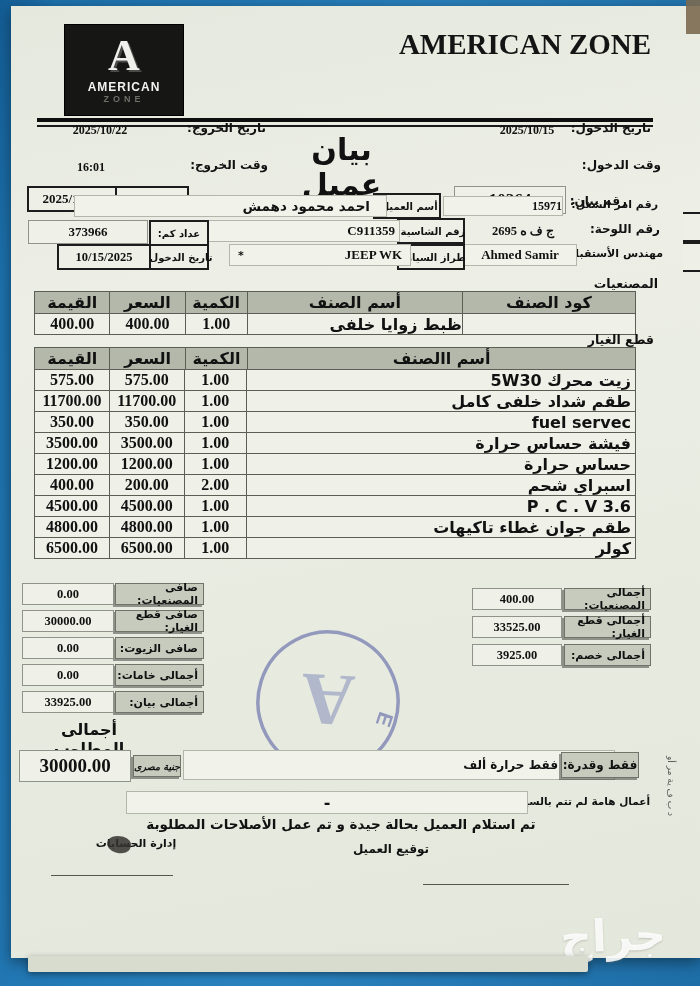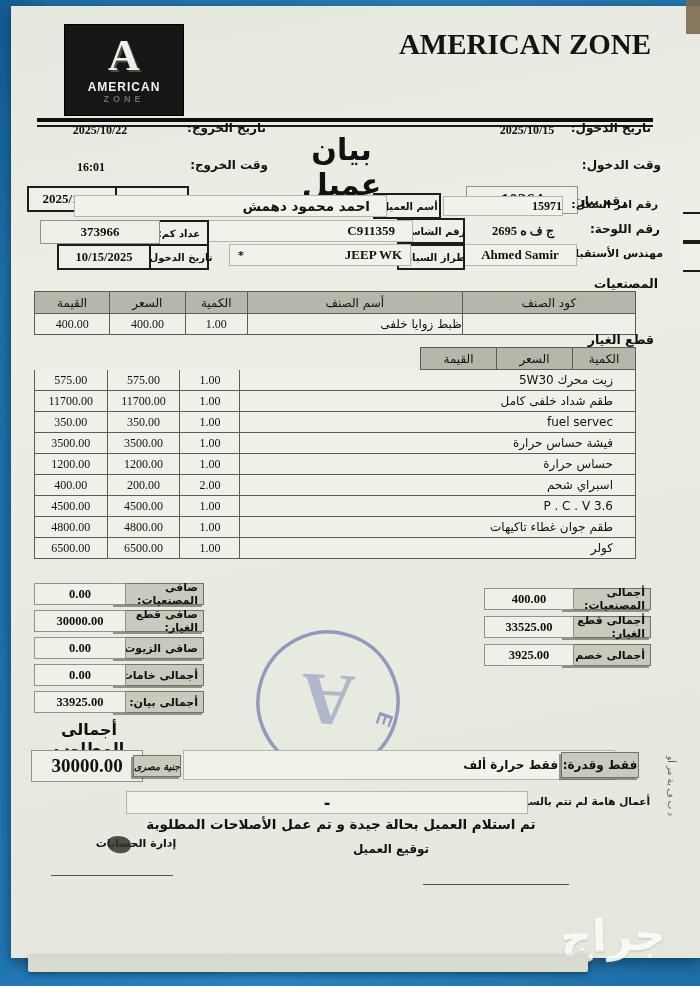--- a/index.html
+++ b/index.html
@@ -26,34 +26,34 @@
   .logo-l2{font-family:"Liberation Sans",sans-serif;font-weight:bold;font-size:9px;color:#6e6e68;letter-spacing:4px;}
   .company-title{left:378px;top:22px;width:272px;text-align:center;direction:ltr;
     font-family:"Liberation Serif",serif;font-weight:bold;font-size:29px;color:#141414;}
   .rule{left:26px;top:112px;width:616px;height:3px;border-top:4px solid #0e0e0e;border-bottom:2px solid #1a1a1a;}
   
   .lbl{font-weight:bold;font-size:12px;white-space:nowrap;}
   .sm{font-size:11px;}
   .num{font-family:"Liberation Serif",serif;font-weight:bold;}
   .field{background:#f1f2ea;border:1px solid #b3b7ab;}
   .box2{background:#eef0e7;border:2px solid #1c1c1c;}
-  .vbox{background:#eff0e8;border:1px solid #8f938a;margin-left:12px;}
+  .vbox{background:#eff0e8;border:1px solid #8f938a;}
   .gray3d{background:#c7cbbe;border:1px solid #6f736a;box-shadow:-2px 2px 0 rgba(55,55,52,.5);font-weight:bold;}
   
   .ttable{left:23px;width:602px;display:flex;flex-direction:column;}
   .trow{display:flex;}
   .cell{border:1px solid #5a5e55;border-left-width:0;display:flex;align-items:center;justify-content:center;
-        font-size:12px;font-weight:normal;overflow:hidden;white-space:nowrap;}
+        font-size:16px;font-weight:bold;overflow:hidden;white-space:nowrap;}
   .trow .cell:last-child{border-left-width:1px;}
   .trow + .trow .cell{border-top-width:0;}
   .hcell{background:#b4b8ab;height:21px;}
   .dcell{background:#eff1e8;height:20px;}
   .c-code{width:174px;}
   .c-name{width:216px;justify-content:flex-start;padding-right:0;}
-  .c-name2{width:390px;justify-content:flex-start;padding-right:22px;}
+  .c-name2{width:390px;justify-content:flex-start;padding-right:4px;}
   .c-qty{width:62px;}
   .c-price{width:75px;}
   .c-val{width:75px;}
   .hc{justify-content:center !important;padding-right:0 !important;}
   .sec-title{font-weight:bold;font-size:12.5px;}
   
   .tlabel{height:20px;font-size:11px;display:flex;align-items:center;justify-content:flex-start;padding-right:5px;}
   .tval{height:20px;display:flex;align-items:center;justify-content:center;font-size:12.5px;}
   
   .stamp{left:241px;top:621px;width:152px;height:150px;transform:rotate(197deg);opacity:.6;}
@@ -96,21 +96,21 @@
 
   <div class="abs lbl" style="right:42px;top:193px;width:0;"></div>
   <div class="abs lbl sm" style="left:547px;top:192px;width:100px;">رقم امر الشغل:</div>
   <div class="abs field num" style="left:432px;top:190px;width:112px;height:18px;display:flex;align-items:center;justify-content:flex-end;padding-left:6px;font-size:12px;direction:ltr;">15971</div>
   <div class="abs box2 lbl" style="left:362px;top:187px;width:64px;height:22px;display:flex;align-items:center;justify-content:center;font-size:10px;">أسم العميل:</div>
   <div class="abs field" style="left:63px;top:189px;width:295px;height:20px;display:flex;align-items:center;justify-content:flex-start;padding-right:16px;font-weight:bold;font-size:13.5px;">احمد محمود دهمش</div>
 
   <div class="abs lbl" style="left:573px;top:216px;width:76px;">رقم اللوحة:</div>
   <div class="abs num" style="left:456px;top:217px;width:112px;text-align:center;font-size:12.5px;">ج ف ه 2695</div>
   <div class="abs box2 lbl" style="left:386px;top:212px;width:64px;height:22px;display:flex;align-items:center;justify-content:center;font-size:10px;">رقم الشاسية:</div>
-  <div class="abs field num" style="left:193px;top:214px;width:190px;height:20px;display:flex;align-items:center;justify-content:flex-start;padding-right:17px;font-size:13px;direction:ltr;justify-content:flex-end;">C911359</div>
+  <div class="abs field num" style="left:193px;top:214px;width:190px;height:20px;display:flex;align-items:center;justify-content:flex-start;padding-right:4px;font-size:13px;direction:ltr;justify-content:flex-end;">C911359</div>
   <div class="abs box2 lbl" style="left:138px;top:214px;width:56px;height:22px;display:flex;align-items:center;justify-content:center;font-size:10px;">عداد  كم:</div>
   <div class="abs vbox num" style="left:17px;top:214px;width:118px;height:22px;display:flex;align-items:center;justify-content:center;font-size:13px;">373966</div>
   <div class="abs box2" style="left:672px;top:206px;width:24px;height:26px;border-left:none;"></div>
 
   <div class="abs lbl" style="left:566px;top:241px;width:86px;font-size:11px;">مهندس الأستقبال:</div>
   <div class="abs field num" style="left:452px;top:238px;width:112px;height:20px;display:flex;align-items:center;justify-content:center;font-size:13px;direction:ltr;">Ahmed Samir</div>
   <div class="abs box2 lbl" style="left:386px;top:238px;width:64px;height:22px;display:flex;align-items:center;justify-content:center;font-size:10px;">طراز السيارة:</div>
   <div class="abs field" style="left:218px;top:238px;width:164px;height:20px;display:flex;align-items:center;direction:ltr;padding:0 8px;justify-content:space-between;">
     <span style="font-size:11px;font-weight:bold;">*</span>
     <span class="num" style="font-size:13px;">JEEP WK</span>
@@ -133,20 +133,21 @@
       <div class="cell dcell c-name">ظبط زوايا خلفى</div>
       <div class="cell dcell c-qty num">1.00</div>
       <div class="cell dcell c-price num">400.00</div>
       <div class="cell dcell c-val num">400.00</div>
     </div>
   </div>
 
   <div class="abs sec-title" style="right:46px;top:326px;">قطع الغيار</div>
   <div class="abs ttable" style="top:341px;">
     <div class="trow">
+      <div class="cell hcell c-name2 hc">أسم االصنف</div>
       <div class="cell hcell c-qty">الكمية</div>
       <div class="cell hcell c-price">السعر</div>
       <div class="cell hcell c-val">القيمة</div>
     </div>
     <div class="trow">
       <div class="cell dcell c-name2">زيت محرك 5W30</div>
       <div class="cell dcell c-qty num">1.00</div>
       <div class="cell dcell c-price num">575.00</div>
       <div class="cell dcell c-val num">575.00</div>
     </div>

